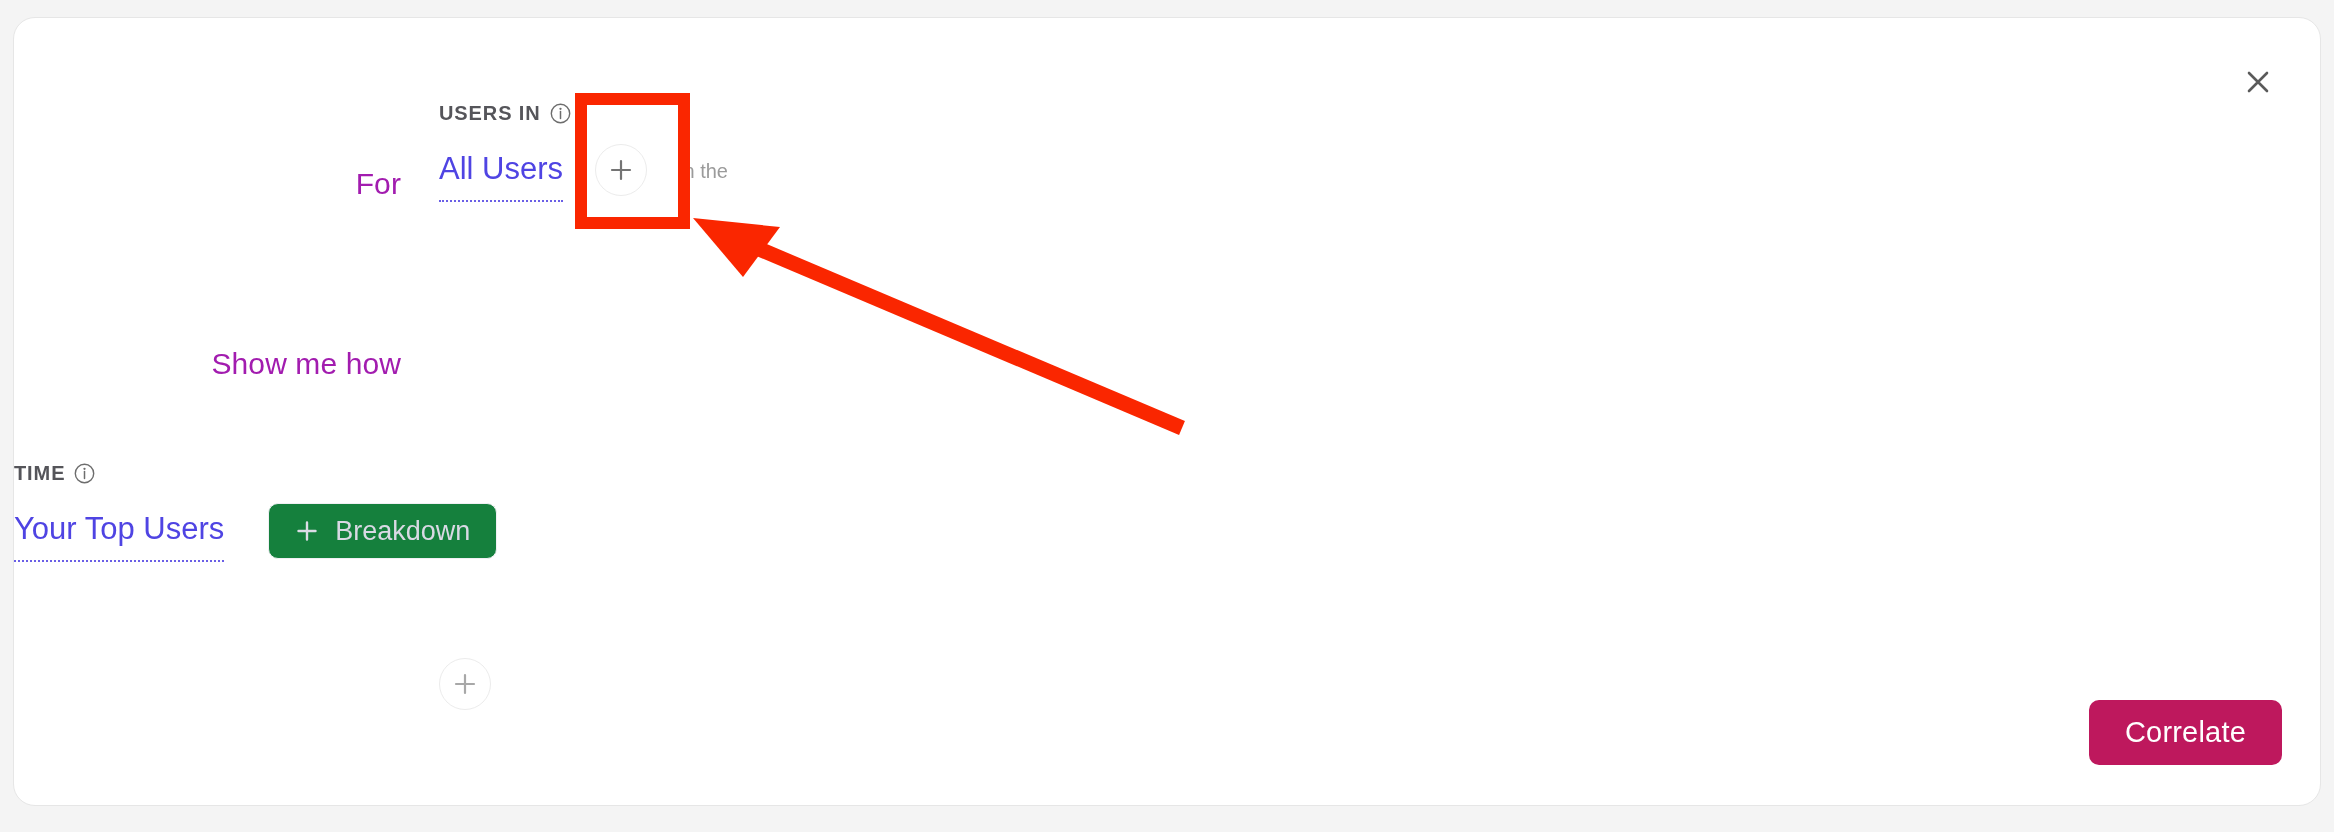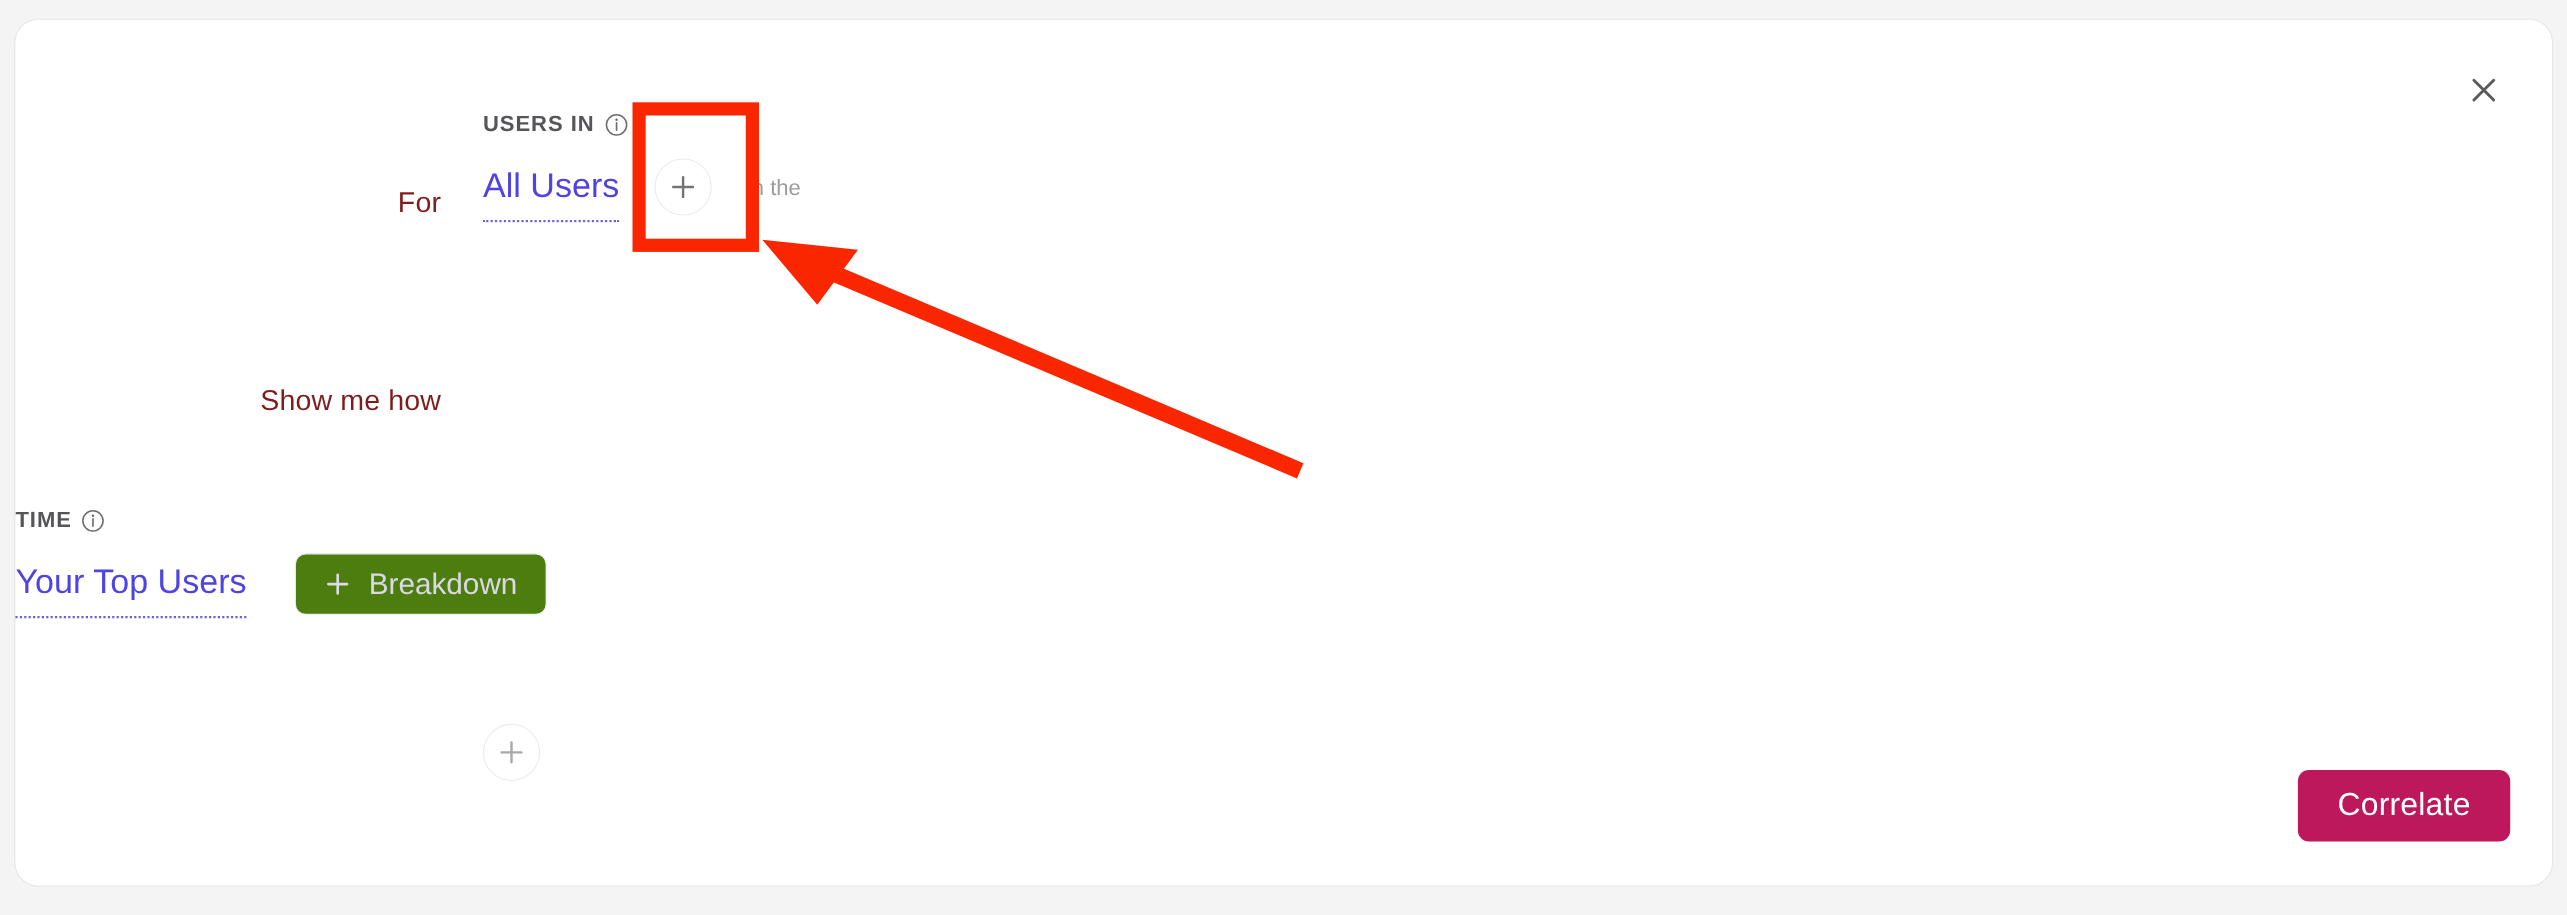--- a/index.html
+++ b/index.html
@@ -64,22 +64,22 @@
 
   .qrow-users { left: 0; top: 120px; }
   .qrow-goal  { left: 0; top: 300px; }
   .qrow-event { left: 0; top: 480px; }
 
   
   .phrase {
     width: 425px;
     text-align: right;
     padding-right: 38px;
-    color: #7f1d1d;
-    font-size: 26px;
+    color: #a21caf;
+    font-size: 30px;
     line-height: 36px;
     letter-spacing: 0.1px;
     white-space: nowrap;
   }
 
   .field-group {
     position: relative;
     display: flex;
     flex-direction: column;
   }
@@ -145,21 +145,21 @@
 
   
   .breakdown-btn {
     display: inline-flex;
     align-items: center;
     gap: 16px;
     height: 56px;
     padding: 0 26px;
     border: 1.5px solid #f0f0f4;
     border-radius: 10px;
-    background: #4d7c0f;
+    background: #15803d;
     cursor: pointer;
     color: #d9d9e4;
     font-size: 27px;
     white-space: nowrap;
   }
   .breakdown-btn svg { display: block; }
 
   
   .add-step {
     position: absolute;

